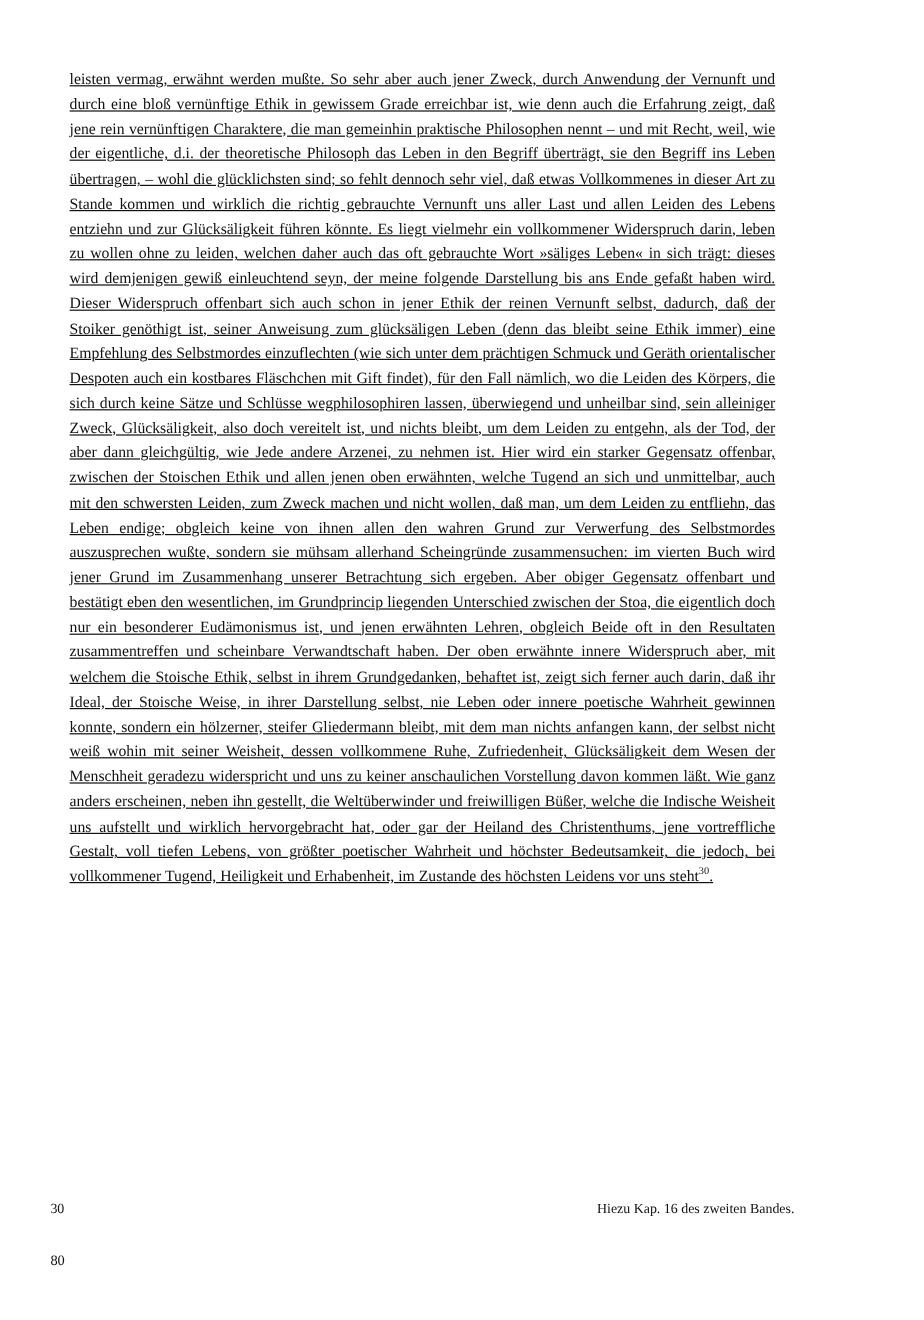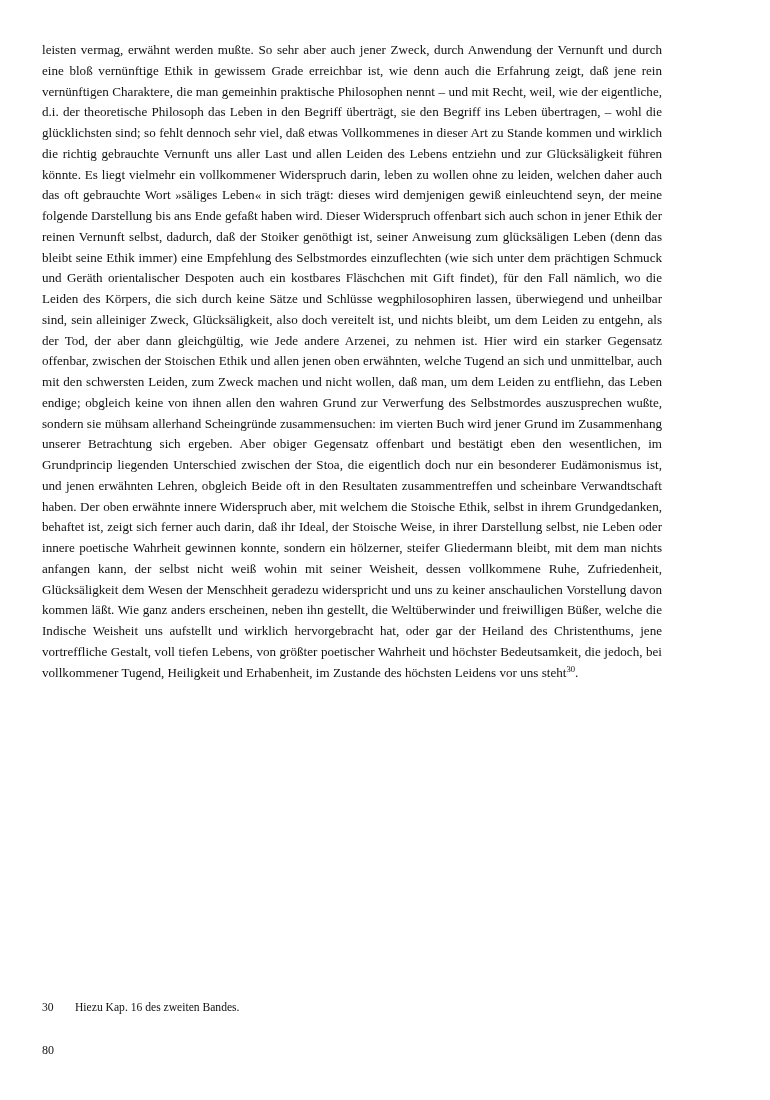--- a/index.html
+++ b/index.html
@@ -28,21 +28,22 @@
     left: 42px;
     top: 40px;
     width: 620px;
     font-size: 13.1px;
     line-height: 1.585;
     text-align: justify;
     text-justify: inter-word;
     hyphens: manual;
   }
   .body-text p {
-    margin: 0;
+    margin: 16px;
+    text-decoration: underline;
   }
   .fn-marker {
     font-size: 8.6px;
     vertical-align: super;
     line-height: 0;
   }
   .footnote {
     position: absolute;
     left: 42px;
     top: 1000px;
@@ -51,20 +52,21 @@
     line-height: 1.45;
     display: flex;
     gap: 0;
   }
   .footnote .fn-num {
     width: 33px;
     flex: 0 0 33px;
   }
   .footnote .fn-text {
     flex: 1 1 auto;
+    text-align: right;
   }
   .folio {
     position: absolute;
     left: 42px;
     top: 1043px;
     font-size: 12px;
     color: #111111;
   }
 </style>
 </head>

